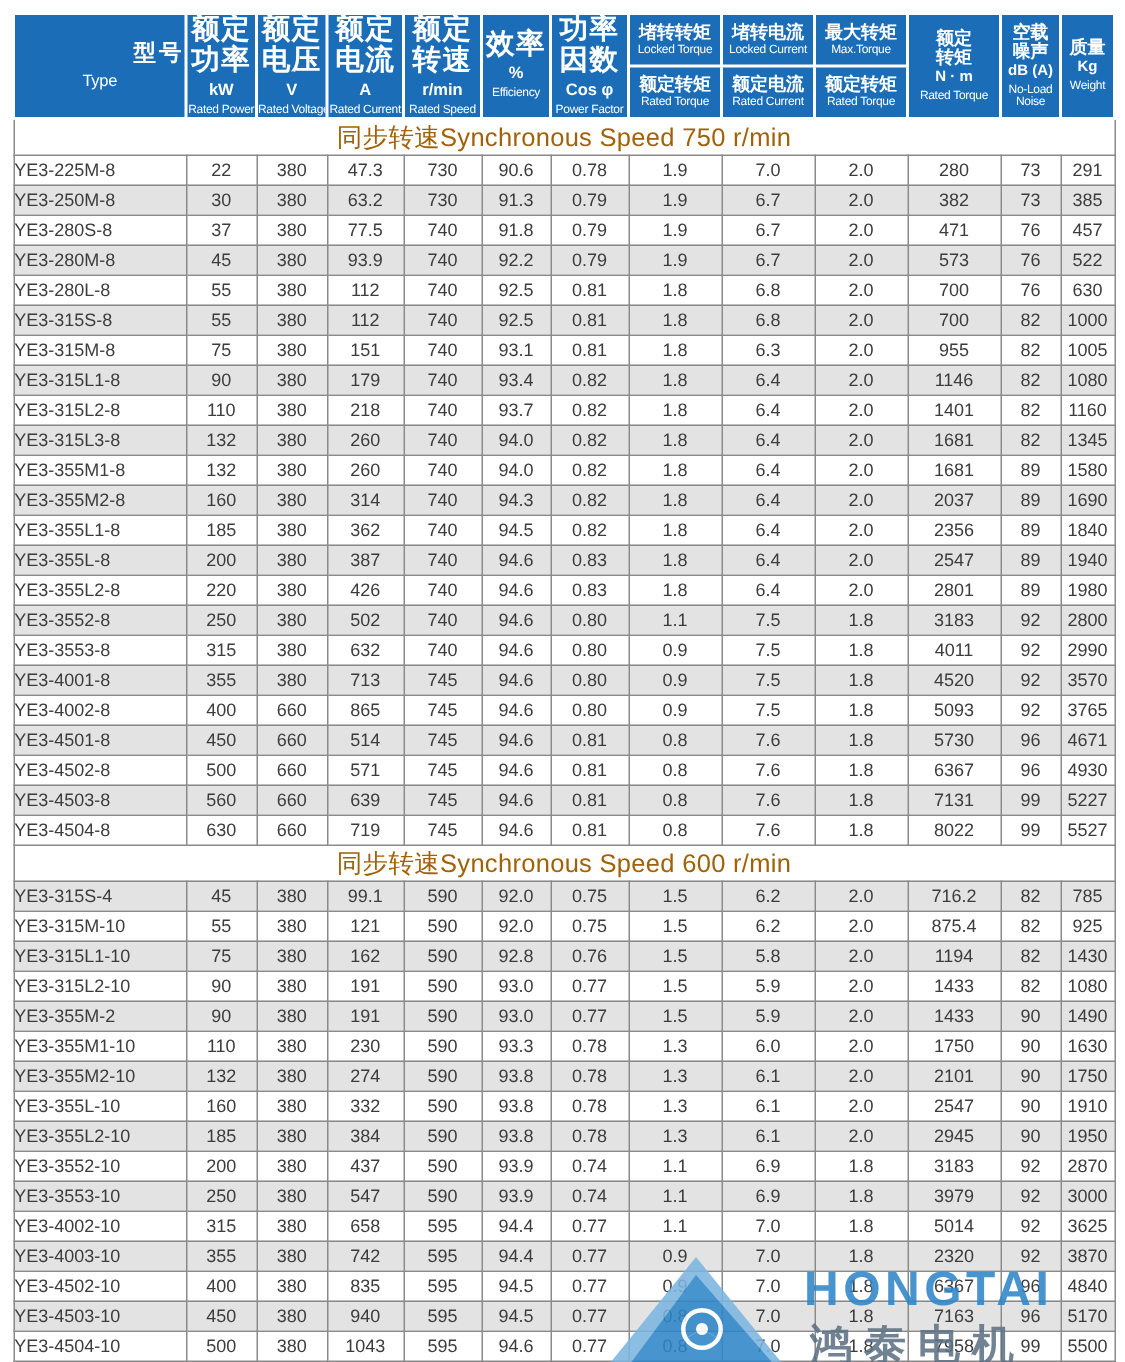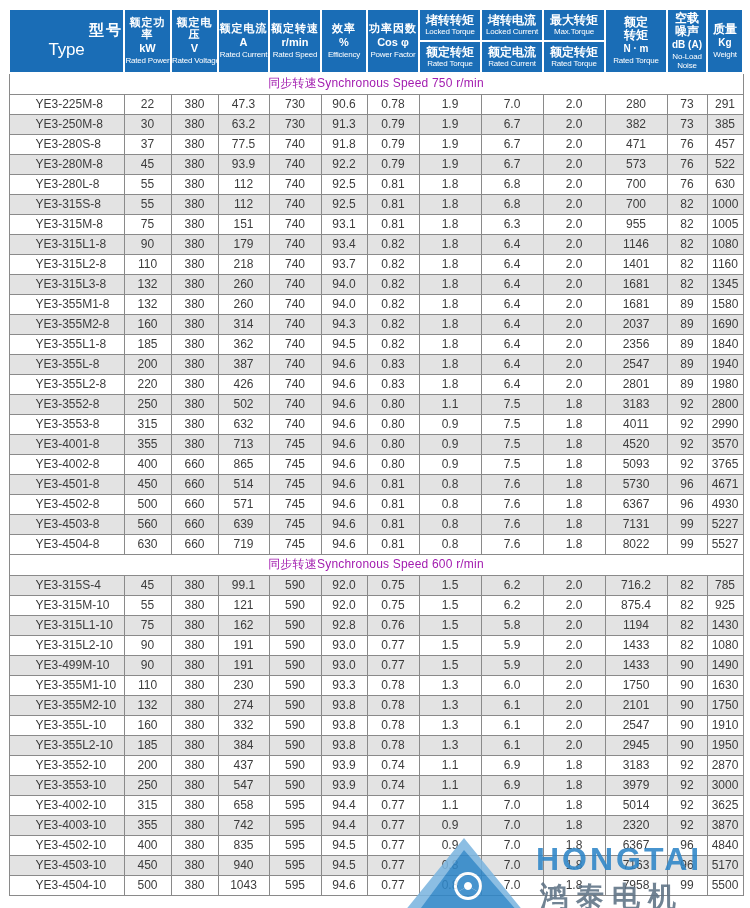--- a/index.html
+++ b/index.html
@@ -15,42 +15,42 @@
     width:750px;height:908px;background:#fff;overflow:hidden;position:relative;
     font-family:"Liberation Sans","DejaVu Sans",sans-serif;
   }
   .wrap{position:relative;margin:8px;width:734px;}
   table{border-collapse:collapse;table-layout:fixed;width:734px;}
   
   thead th{
     background:var(--header-bg);color:#fff;border:2px solid #fff;
     padding:0;vertical-align:middle;font-weight:bold;text-align:center;line-height:1.1;
   }
-  thead th .zh{display:block;font-size:11px;letter-spacing:1px;}
+  thead th .zh{display:block;font-size:19px;letter-spacing:1px;}
   thead th .zh-big{display:block;font-size:15px;letter-spacing:2px;text-align:right;}
   thead th .unit{display:block;font-size:11px;font-weight:bold;margin-top:2px;}
   thead th .en{display:block;font-size:8px;font-weight:normal;letter-spacing:-0.2px;margin-top:3px;white-space:nowrap;overflow:hidden;}
   thead th .en2{display:block;font-size:8px;font-weight:normal;letter-spacing:-0.2px;white-space:nowrap;}
   th.h-full{height:64px;}
   th.h-split{height:32px;}
   th.h-split .zh{font-size:12px;letter-spacing:0;}
   th.h-split .en{margin-top:1px;}
   th.h-narrow .zh{font-size:12px;letter-spacing:0;line-height:13px;}
   th.h-narrow .unit{font-size:10px;margin-top:1px;}
   
   tbody td{
     border:1px solid var(--grid);background:#fff;
     height:20px;padding:0;text-align:center;
     font-size:12px;color:#3c3c3c;white-space:nowrap;
   }
   tbody tr.stripe td{background:var(--stripe);}
-  tbody td.type-cell{text-align:left;padding-left:26px;}
+  tbody td.type-cell{text-align:left;}
   tbody tr.section-row td{
     background:#fff;border:1px solid var(--grid);
-    font-size:12px;color:#a21caf;height:21px;letter-spacing:0.2px;
+    font-size:17px;color:#a16207;height:21px;letter-spacing:0.2px;
   }
   
   .watermark{
     position:absolute;left:390px;top:826px;width:330px;height:82px;
     opacity:0.88;pointer-events:none;z-index:5;
   }
 </style>
 </head>
 <body>
 
@@ -68,21 +68,21 @@
         <col style="width:62px">
       <col style="width:62px">
         <col style="width:62px">
         <col style="width:40px">
       <col style="width:36px">
     </colgroup>
     <thead>
       <tr>
         <th rowspan="2" class="h-full">
           <span class="zh-big">型号</span>
-          <span class="en" style="font-size:17px">Type</span>
+          <span class="en" style="font-size:11px">Type</span>
         </th>
         <th rowspan="2" class="h-full">
           <span class="zh">额定功率</span>
           <span class="unit">kW</span>
           <span class="en">Rated Power</span>
         </th>
         <th rowspan="2" class="h-full">
           <span class="zh">额定电压</span>
           <span class="unit">V</span>
           <span class="en">Rated Voltage</span>
@@ -559,21 +559,21 @@
           <td>93.0</td>
           <td>0.77</td>
           <td>1.5</td>
           <td>5.9</td>
           <td>2.0</td>
           <td>1433</td>
           <td>82</td>
           <td>1080</td>
         </tr>
         <tr class="stripe">
-          <td class="type-cell">YE3-499M-10</td>
+          <td class="type-cell">YE3-355M-2</td>
           <td>90</td>
           <td>380</td>
           <td>191</td>
           <td>590</td>
           <td>93.0</td>
           <td>0.77</td>
           <td>1.5</td>
           <td>5.9</td>
           <td>2.0</td>
           <td>1433</td>

